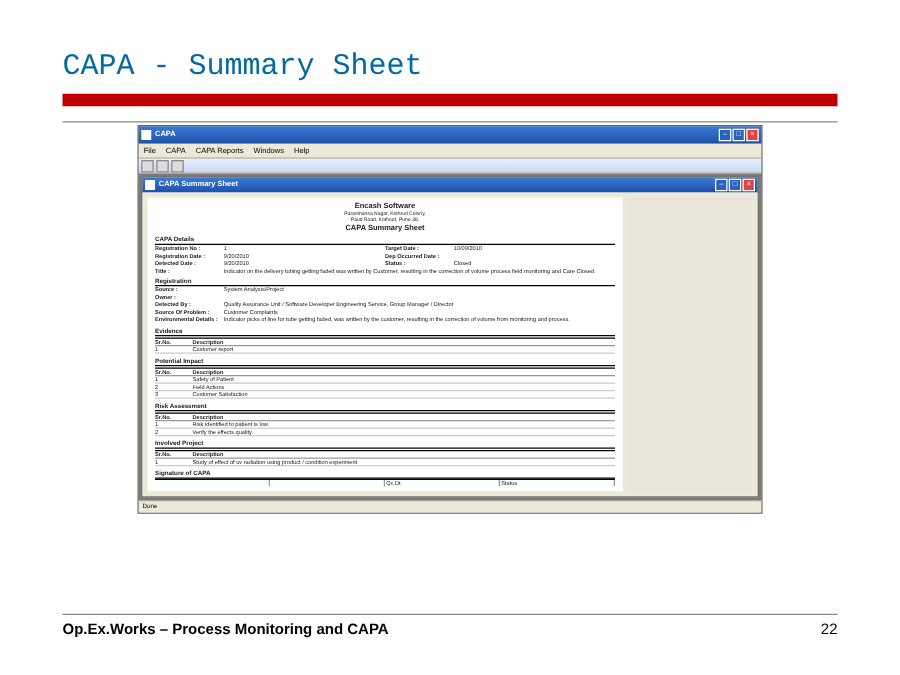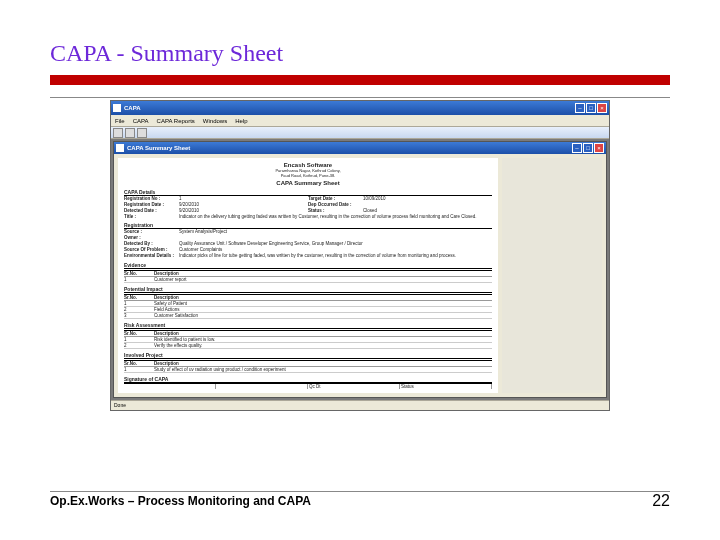--- a/index.html
+++ b/index.html
@@ -1,18 +1,18 @@
 <!DOCTYPE html>
 <html><head>
 <meta charset="utf-8">
 <style>
   * { box-sizing: border-box; margin: 0; padding: 0; }
   body { width: 720px; height: 540px; background: #fff; font-family: Arial, sans-serif; position: relative; }
   .slide { width: 720px; height: 540px; padding: 40px 50px 30px 50px; position: relative; }
-  .title { font-size: 24px; font-family: Liberation Serif, serif; font-weight: normal; color: #6d28d9; margin-bottom: 8px; }
+  .title { font-size: 24px; font-family: Liberation Mono, monospace; font-weight: normal; color: #0369a1; margin-bottom: 8px; }
   .redbar { height: 10px; background: #c00000; margin-bottom: 12px; }
   .hr-thin { border: none; border-top: 1px solid #888; margin-bottom: 2px; }
   .app-window { width: 500px; margin: 0 auto; border: 1px solid #666; background: #ece9d8; font-size: 6px; }
   .titlebar { height: 14px; background: linear-gradient(#3c7ad6,#1c4fa8); display: flex; align-items: center; padding: 0 2px; color: #fff; }
   .titlebar.sub { height: 12px; }
   .tb-icon { width: 8px; height: 8px; background: #fff; margin-right: 3px; }
   .tb-title { flex: 1; font-weight: bold; font-size: 6px; }
   .tb-btns { display: flex; gap: 1px; }
   .tb-btn { width: 10px; height: 10px; background: #d44; border: 1px solid #fff; display: flex; align-items: center; justify-content: center; font-size: 6px; line-height: 1; }
   .tb-btn.min, .tb-btn.max { background: #2a60c0; }
@@ -39,21 +39,21 @@
   .tbl-head div:first-child { width: 30px; }
   .tbl-head div:last-child { flex: 1; }
   .tbl-row { display: flex; font-size: 4.5px; border-bottom: 1px solid #ccc; min-height: 6px; }
   .tbl-row div:first-child { width: 30px; }
   .tbl-row div:last-child { flex: 1; }
   .statusbar { height: 10px; background: #ece9d8; border-top: 1px solid #aca899; font-size: 5px; padding: 0 3px; display: flex; align-items: center; }
   .sig-row { display: flex; font-size: 4.5px; border-top: 1px solid #000; }
   .sig-row div { flex: 1; border-right: 1px solid #999; padding: 0 1px; }
   .footer { position: absolute; bottom: 30px; left: 50px; right: 50px; display: flex; justify-content: space-between; align-items: center; }
   .footer-text { font-size: 12px; font-weight: bold; font-family: Verdana, sans-serif; }
-  .footer-page { font-size: 16px; }
+  .footer-page { font-size: 12px; }
   .footer-hr { position: absolute; bottom: 48px; left: 50px; right: 50px; border: none; border-top: 1px solid #888; }
 </style>
 </head>
 <body>
 
 <div class="slide">
   <div class="title">CAPA  - Summary Sheet</div>
   <div class="redbar"></div>
   <hr class="hr-thin">
 

